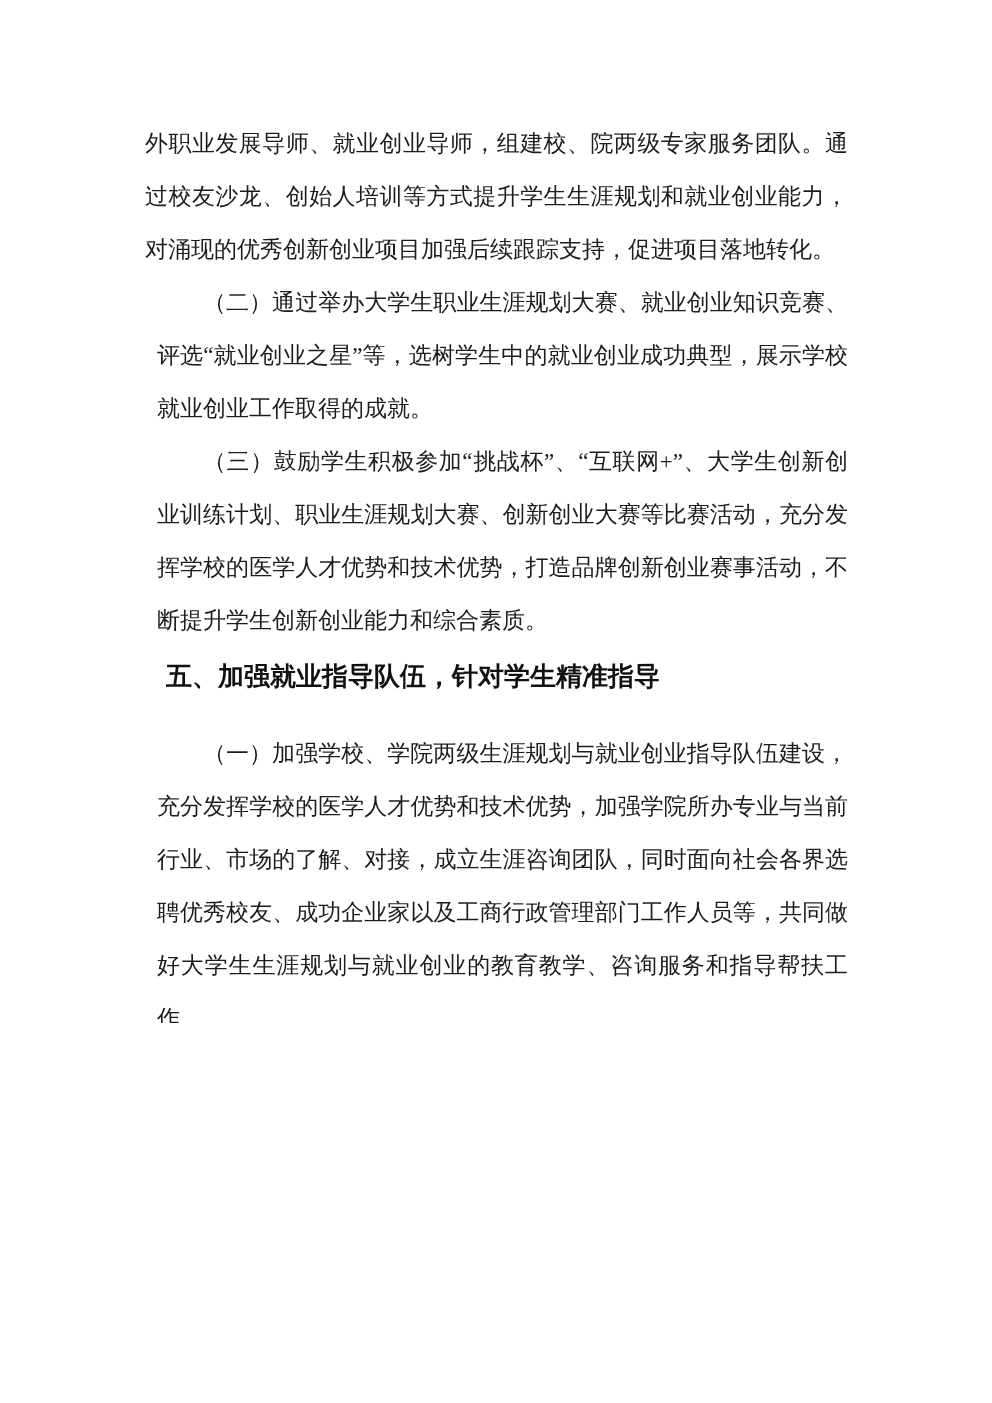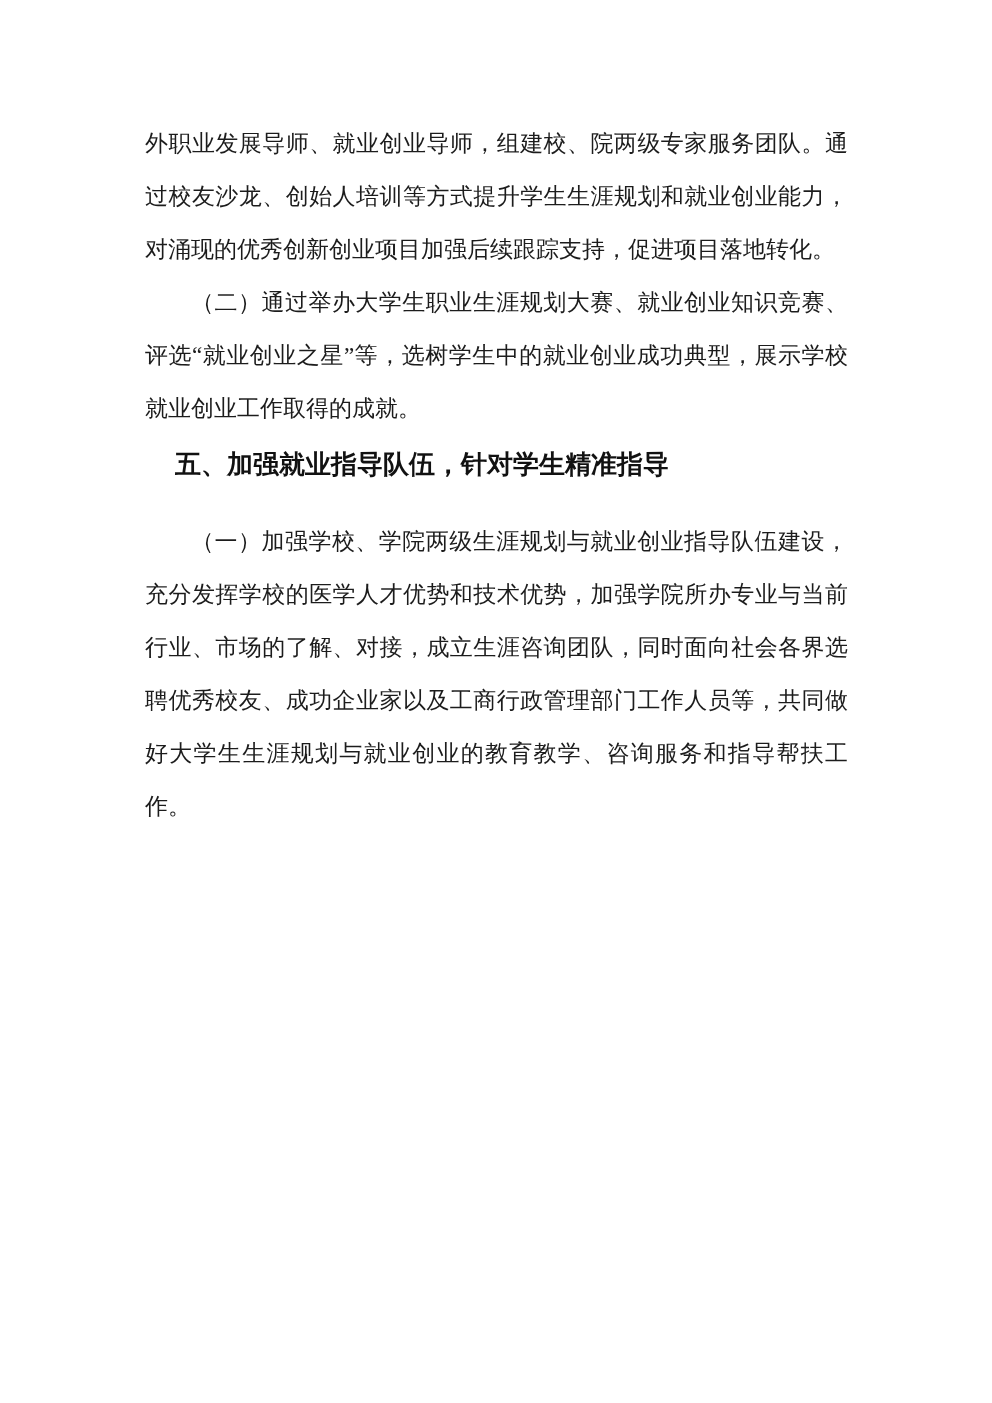--- a/index.html
+++ b/index.html
@@ -24,30 +24,31 @@
     line-height: 53px;
     color: #1c1c1c;
     text-align: justify;
     text-justify: inter-character;
   }
   .para {
     margin: 0;
   }
   .para.indent {
     text-indent: 2em;
+    margin-left: 12px;
   }
   .heading {
     font-family: "Liberation Sans", "DejaVu Sans", sans-serif;
     font-weight: bold;
     font-size: 26px;
     line-height: 53px;
     color: #111111;
     text-align: left;
     text-indent: 0;
-    margin: 3px 0 24px 30px;
+    margin: 3px 0 24px 21px;
   }
   .page-number {
     position: absolute;
     top: 1278px;
     left: 0;
     width: 100%;
     text-align: center;
     font-family: "Liberation Serif", "DejaVu Serif", serif;
     font-size: 16px;
     color: #1c1c1c;
@@ -65,20 +66,21 @@
   }
 </style>
 </head>
 <body>
 
 <div class="page">
 
   <div class="body-text">
     <p class="para">外职业发展导师、就业创业导师，组建校、院两级专家服务团队。通过校友沙龙、创始人培训等方式提升学生生涯规划和就业创业能力，对涌现的优秀创新创业项目加强后续跟踪支持，促进项目落地转化。</p>
     <p class="para indent">（二）通过举办大学生职业生涯规划大赛、就业创业知识竞赛、评选“就业创业之星”等，选树学生中的就业创业成功典型，展示学校就业创业工作取得的成就。</p>
+    <p class="para indent">（三）鼓励学生积极参加“挑战杯”、“互联网+”、大学生创新创业训练计划、职业生涯规划大赛、创新创业大赛等比赛活动，充分发挥学校的医学人才优势和技术优势，打造品牌创新创业赛事活动，不断提升学生创新创业能力和综合素质。</p>
     <h2 class="heading">五、加强就业指导队伍，针对学生精准指导</h2>
     <p class="para indent">（一）加强学校、学院两级生涯规划与就业创业指导队伍建设，充分发挥学校的医学人才优势和技术优势，加强学院所办专业与当前行业、市场的了解、对接，成立生涯咨询团队，同时面向社会各界选聘优秀校友、成功企业家以及工商行政管理部门工作人员等，共同做好大学生生涯规划与就业创业的教育教学、咨询服务和指导帮扶工作。</p>
   </div>
 
   <div class="page-number">27</div>
 
   <div class="watermark">高考直通车</div>
 
 </div>
 

